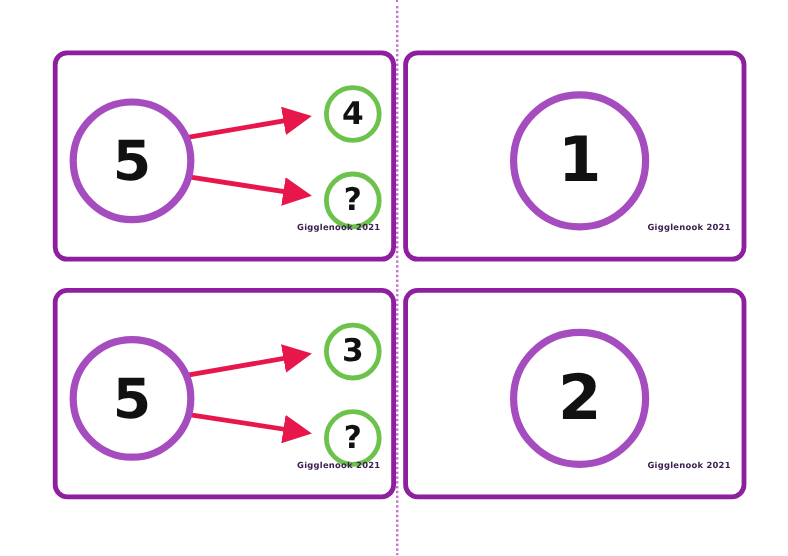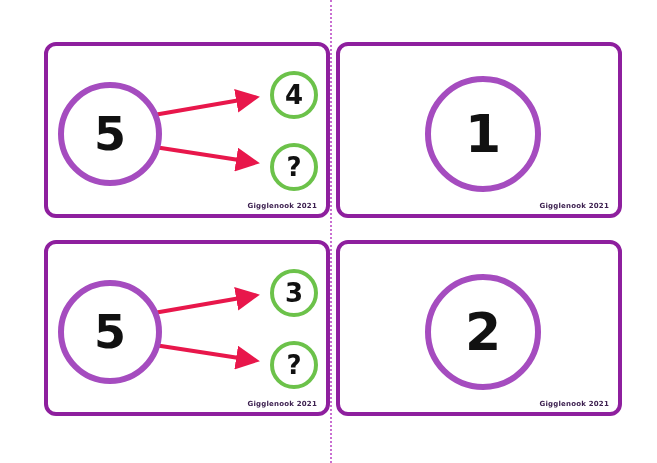--- a/index.html
+++ b/index.html
@@ -83,21 +83,21 @@
   .answer-circle {
     left: 85px; top: 30px;
     width: 116px; height: 116px;
     border: 6px solid var(--whole-circle);
     font-size: 52px;
   }
 
   .credit {
     position: absolute;
     right: 9px;
-    bottom: 4px;
+    bottom: 20px;
     font-size: 7px;
     font-weight: bold;
     color: var(--credit);
     letter-spacing: 0.2px;
   }
 </style>
 </head>
 <body>
 
 <div class="sheet">

